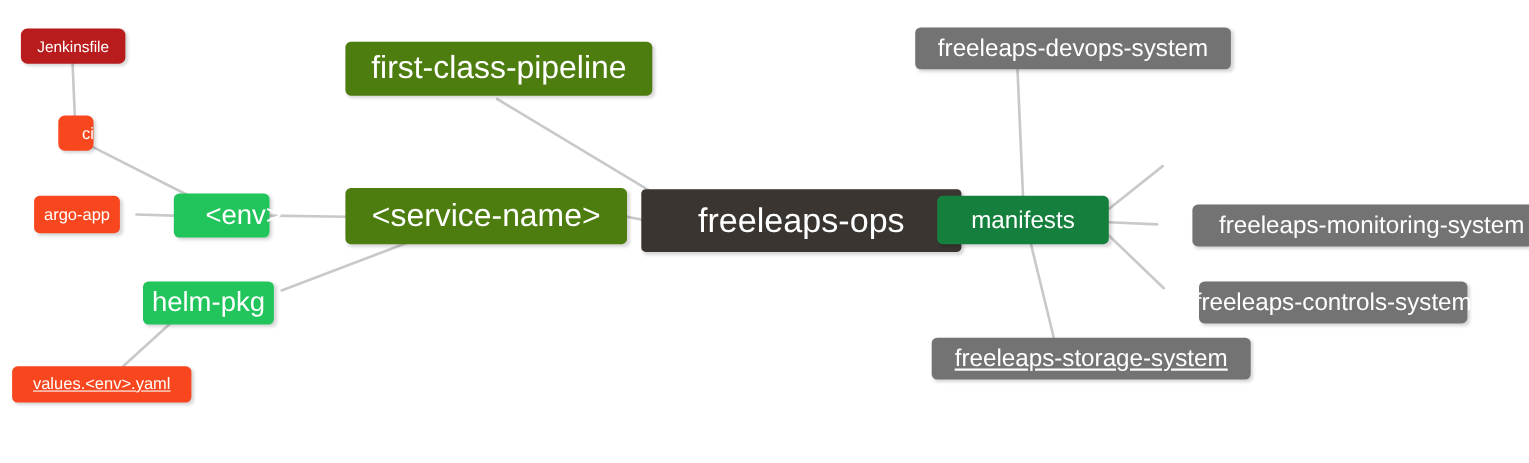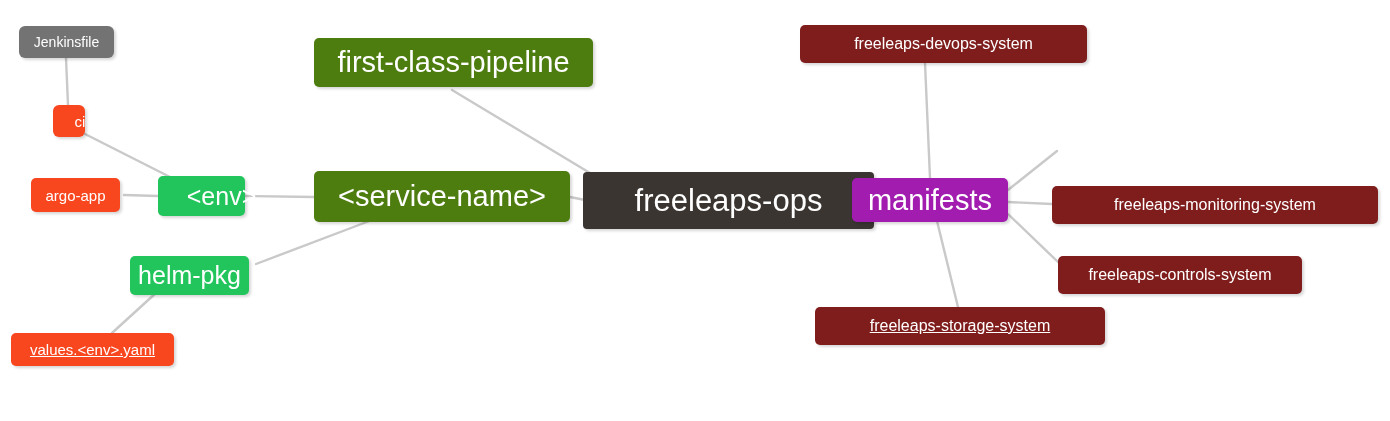--- a/index.html
+++ b/index.html
@@ -43,33 +43,34 @@
   .node-root {
     background: #3a3531;
     font-size: 31px;
     border-radius: 4px;
   }
   .node-blue {
     background: #4d7c0f;
     font-size: 29px;
   }
   .node-blue-sm {
-    background: #a21caf;
-    font-size: 29px;
+    background: #15803d;
+    font-size: 22px;
   }
   .node-green {
-    background: #7f1d1d;
-    font-size: 16px;
+    background: #737373;
+    font-size: 22px;
+    margin-left: 32px;
   }
   .node-green-lg {
     background: #22c55b;
     font-size: 25px;
   }
   .node-orange {
-    background: #737373;
+    background: #b91c1c;
     font-size: 14px;
     border-radius: 6px;
   }
   .node-red {
     background: #f8461e;
     font-size: 15px;
     border-radius: 5px;
   }
   .node-red-sm {
     background: #f8461e;
@@ -124,21 +125,21 @@
   <div class="node node-blue-sm" style="left:852px; top:178px; width:156px; height:44px;">manifests</div>
 
   <div class="node node-green-lg" style="left:158px; top:176px; width:87px; height:40px;padding-left:40px;">&lt;env&gt;</div>
 
   <div class="node node-green-lg" style="left:130px; top:256px; width:119px; height:39px;">helm-pkg</div>
 
   <div class="node node-orange" style="left:19px; top:26px; width:95px; height:32px;">Jenkinsfile</div>
 
   <div class="node node-red-sm" style="left:53px; top:105px; width:32px; height:32px;padding-left:22px;">ci</div>
 
-  <div class="node node-red" style="left:31px; top:178px; width:89px; height:34px;">argo-app</div>
+  <div class="node node-red" style="left:31px; top:178px; width:78px; height:34px;">argo-app</div>
 
   <div class="node node-red" style="left:11px; top:333px; width:163px; height:33px;text-decoration:underline;">values.&lt;env&gt;.yaml</div>
 
   <div class="node node-green" style="left:800px; top:25px; width:287px; height:38px;">freeleaps-devops-system</div>
 
 
   <div class="node node-green" style="left:1052px; top:186px; width:326px; height:38px;">freeleaps-monitoring-system</div>
 
   <div class="node node-green" style="left:1058px; top:256px; width:244px; height:38px;">freeleaps-controls-system</div>
 

